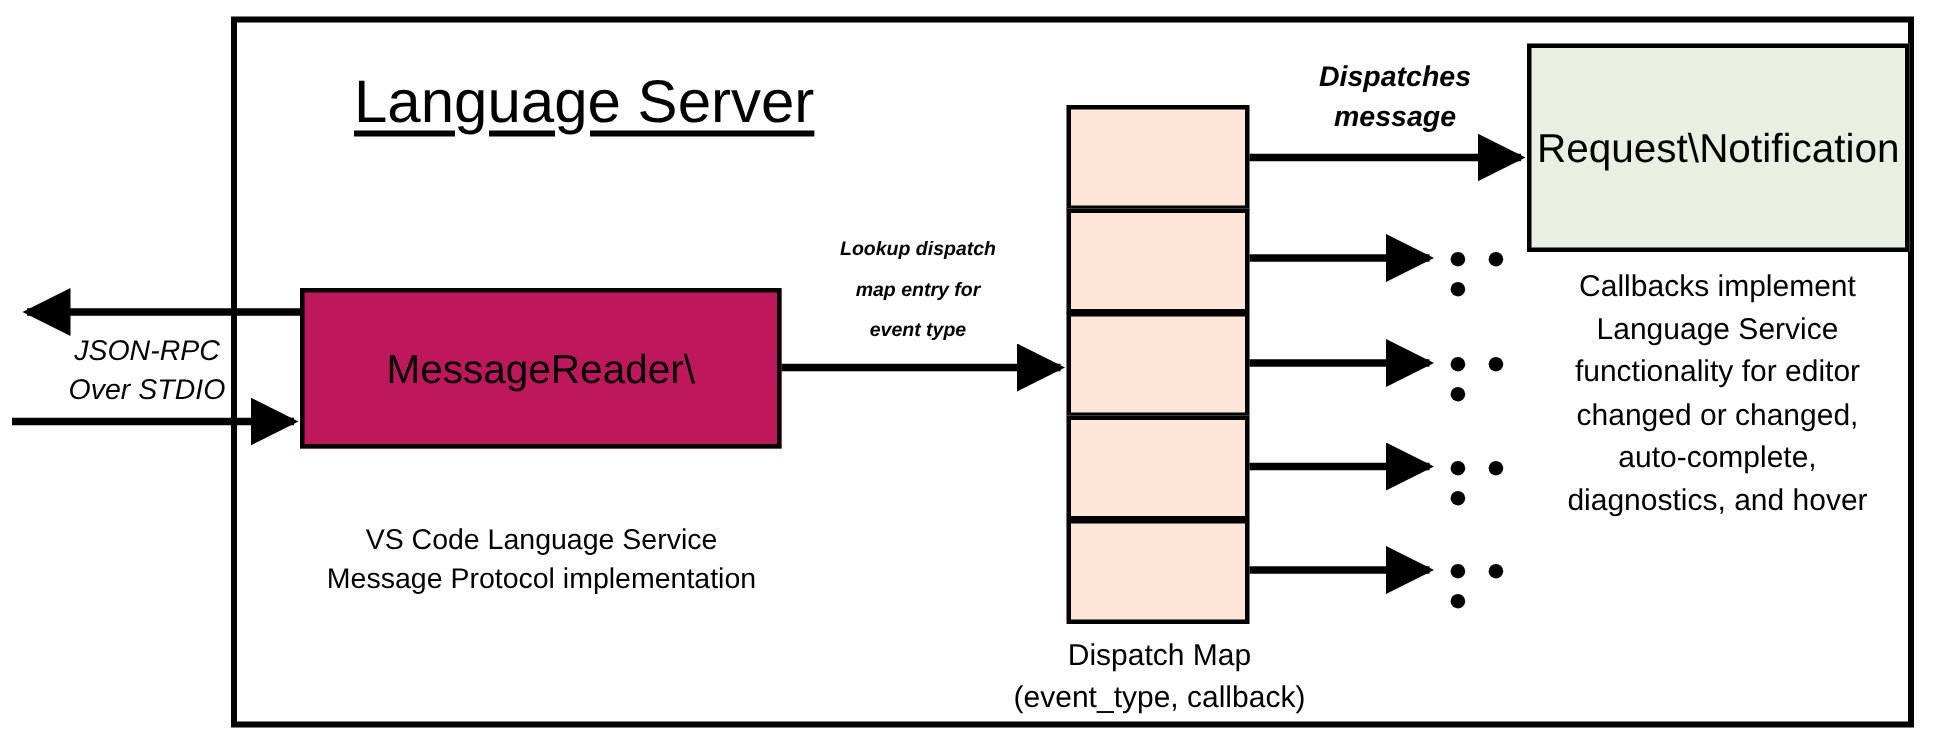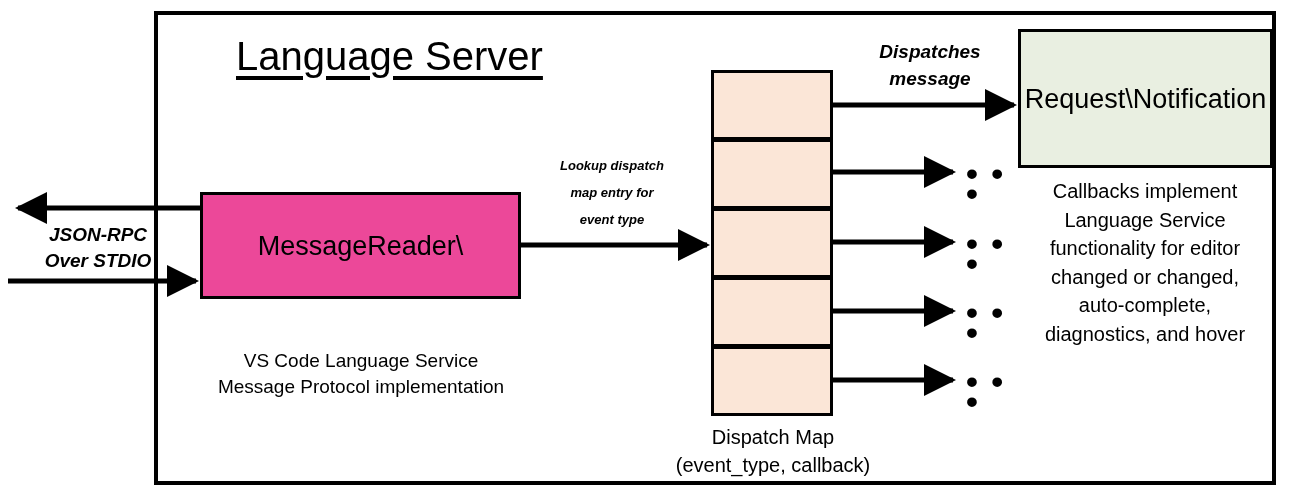--- a/index.html
+++ b/index.html
@@ -35,36 +35,36 @@
     left: 154px;
     top: 11px;
     width: 1122px;
     height: 474px;
     border: 4px solid #000000;
     background: transparent;
   }
   
   .server-title {
     left: 236px;
-    top: 32px;
+    top: 44px;
     width: 340px;
     font-size: 40px;
     line-height: 48px;
     text-align: left;
     text-decoration: underline;
     text-underline-offset: 6px;
     white-space: nowrap;
   }
   
   .msg-box {
     left: 200px;
     top: 192px;
     width: 321px;
     height: 107px;
-    background: #ec4899;
+    background: #be185d;
     border: 3px solid #000000;
     display: flex;
     flex-direction: column;
     align-items: center;
     justify-content: center;
   }
   .msg-box .line {
     font-size: 27px;
     line-height: 36px;
     white-space: nowrap;
@@ -80,21 +80,21 @@
   }
   
   .jsonrpc-label {
     left: 28px;
     top: 222px;
     width: 140px;
     text-align: center;
     font-style: italic;
     font-size: 19px;
     line-height: 26px;
-    font-weight: bold;
+    font-weight: normal;
   }
   
   .lookup-label {
     left: 519px;
     top: 152px;
     width: 186px;
     text-align: center;
     font-style: italic;
     font-weight: bold;
     font-size: 13px;

